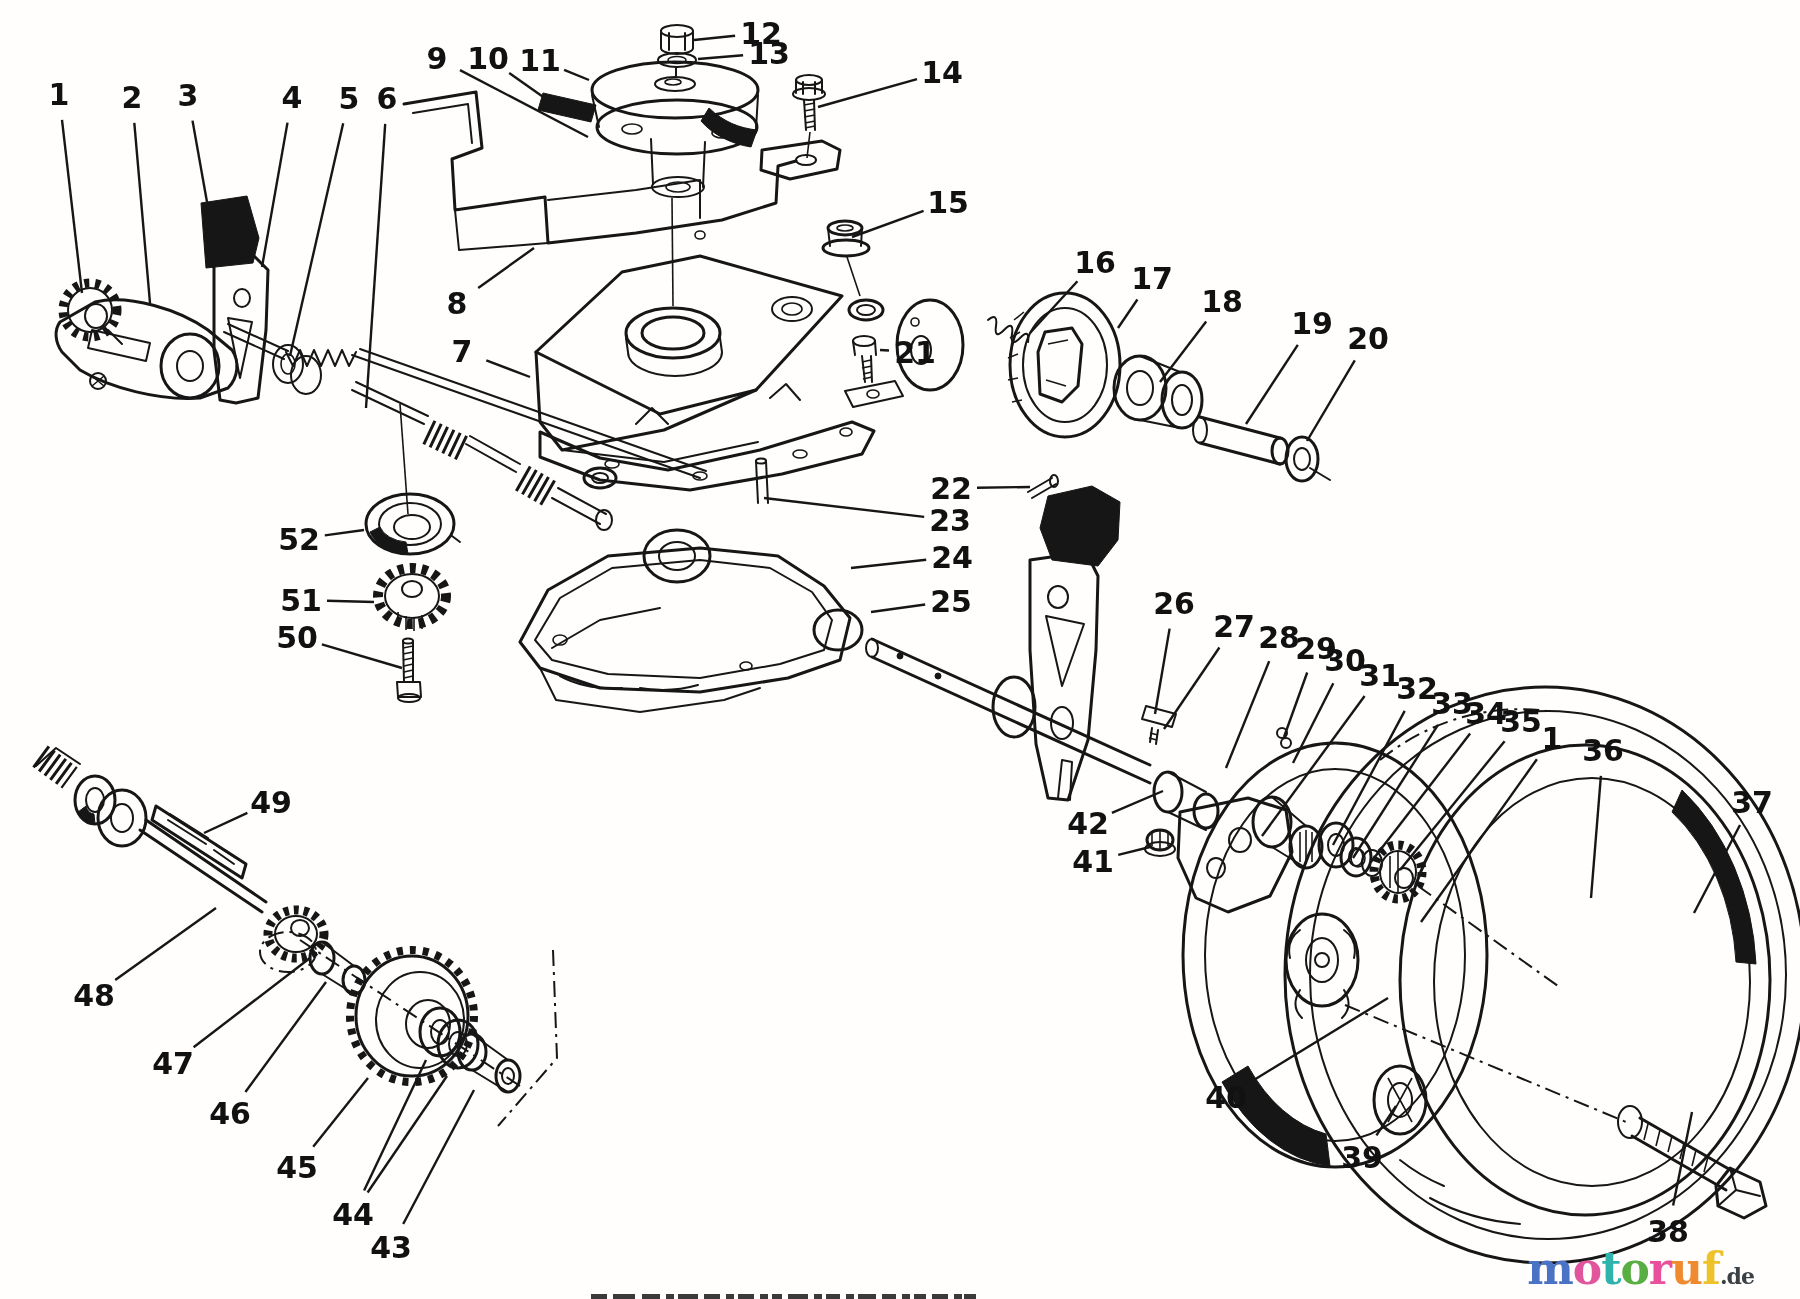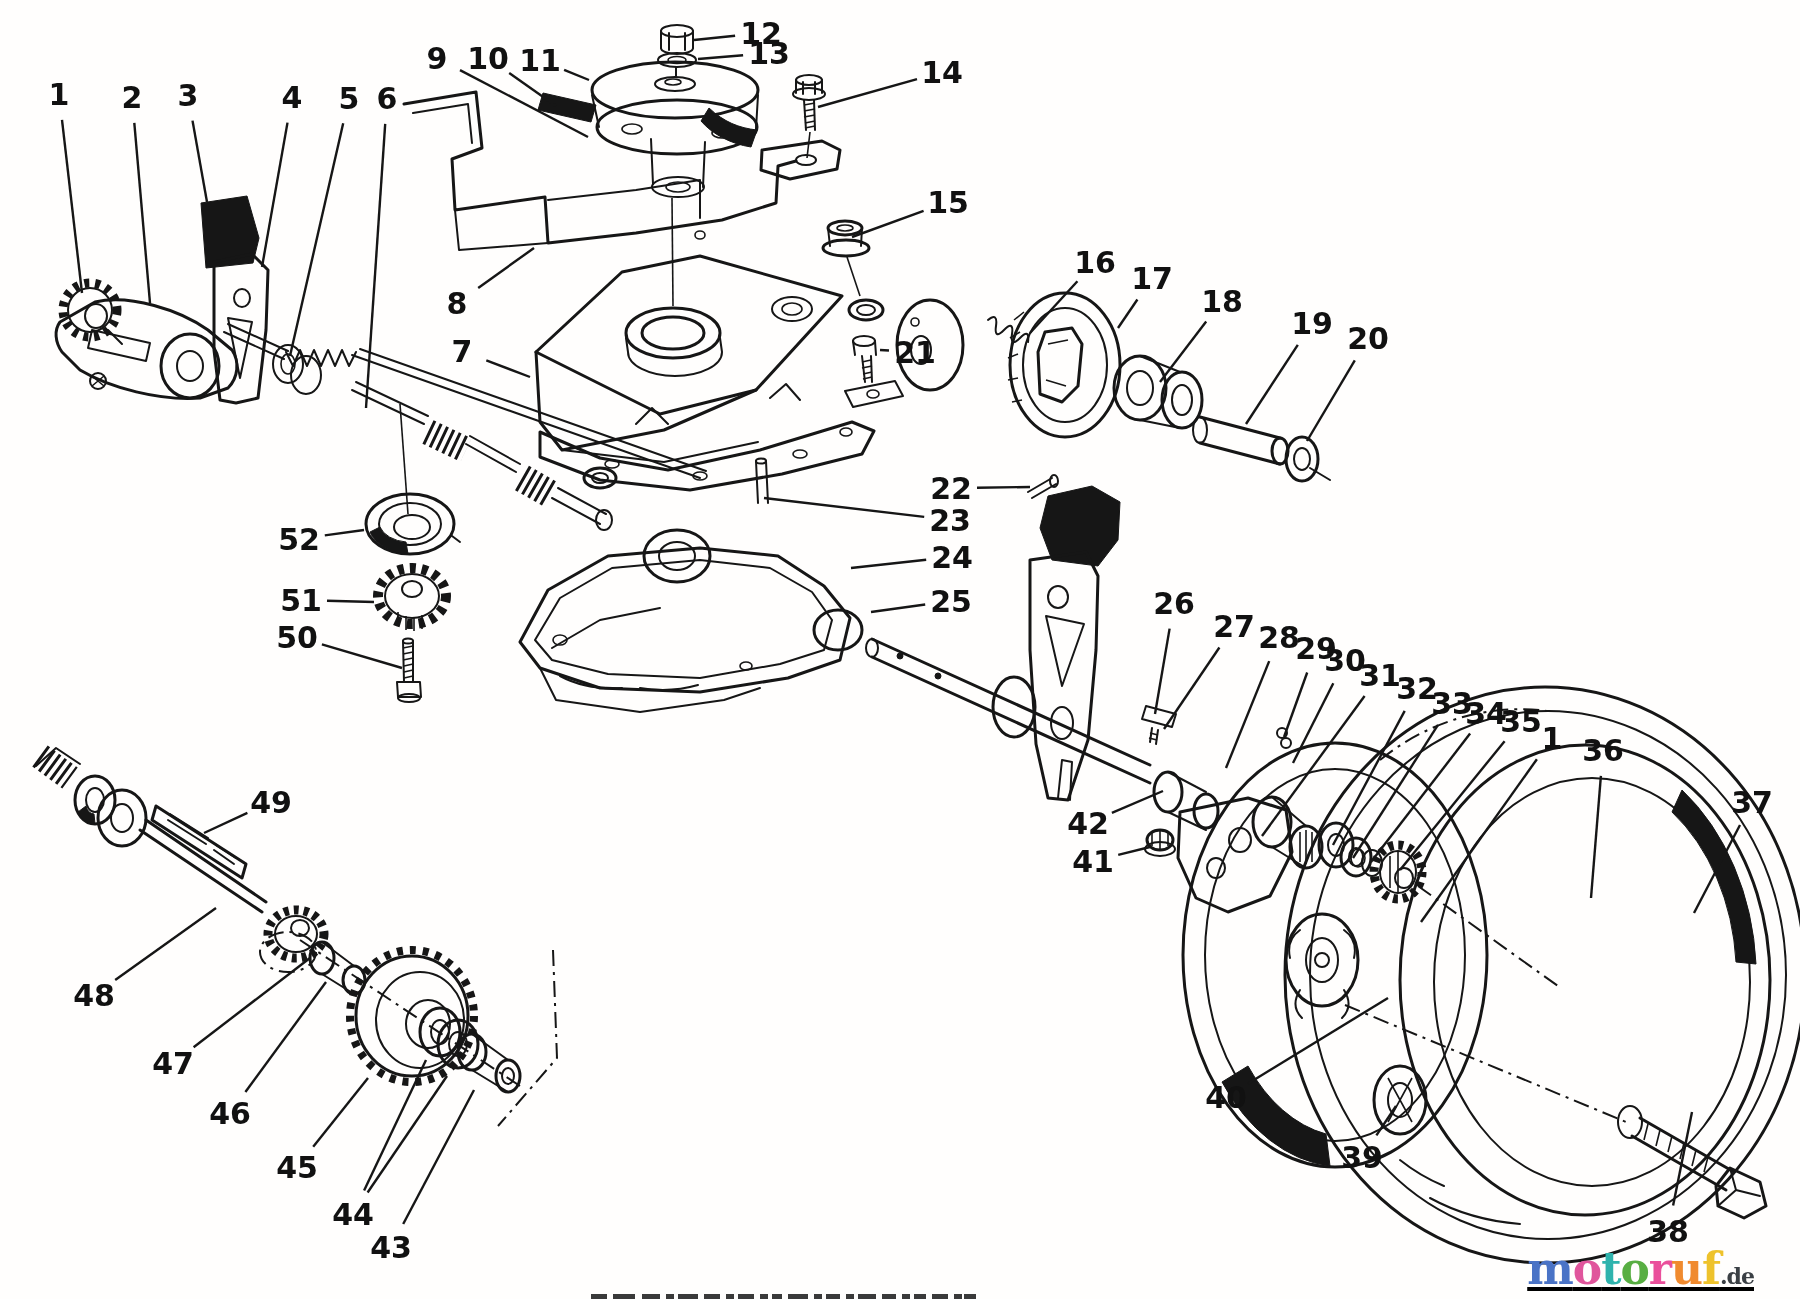--- a/index.html
+++ b/index.html
@@ -8,21 +8,21 @@
   svg{position:absolute;left:0;top:0;}
   .s{fill:none;stroke:#161616;stroke-width:3;stroke-linecap:round;stroke-linejoin:round;}
   .s2{fill:none;stroke:#161616;stroke-width:2;stroke-linecap:round;stroke-linejoin:round;}
   .thin{fill:none;stroke:#161616;stroke-width:1.6;}
   .f{fill:#161616;stroke:#161616;stroke-width:1;stroke-linejoin:round;}
   .dd{fill:none;stroke:#161616;stroke-width:2;stroke-dasharray:16 6 3 6;}
   .teeth{fill:none;stroke:#161616;stroke-linecap:butt;}
   .leader{stroke:#161616;stroke-width:2.4;}
   .plabel{font-family:"DejaVu Sans","Liberation Sans",sans-serif;font-weight:800;font-size:30px;fill:#111;}
   #watermark{position:absolute;right:46px;bottom:8px;font-family:"DejaVu Serif","Liberation Serif",serif;
-             font-size:44px;font-weight:bold;letter-spacing:-1px;line-height:1;text-decoration:underline;}
+             font-size:44px;font-weight:bold;letter-spacing:-1px;line-height:1;}
   #watermark .suf{font-size:22px;font-weight:bold;}
 </style>
 </head>
 <body>
 
 <div id="stage">
 
 <svg id="art" width="1800" height="1299" viewBox="0 0 1800 1299" xmlns="http://www.w3.org/2000/svg">
 
   <g>

